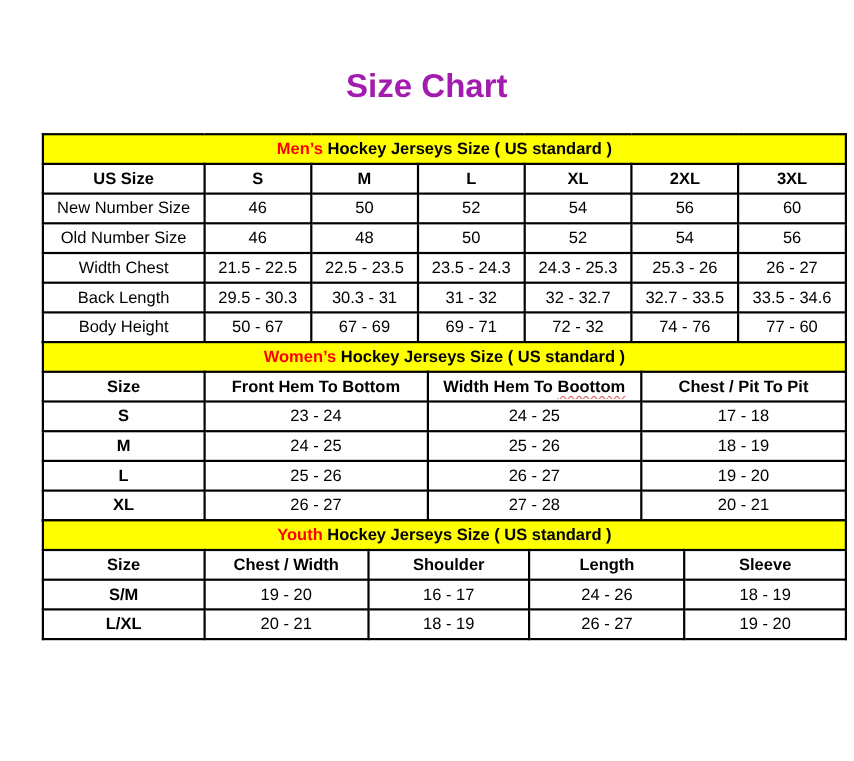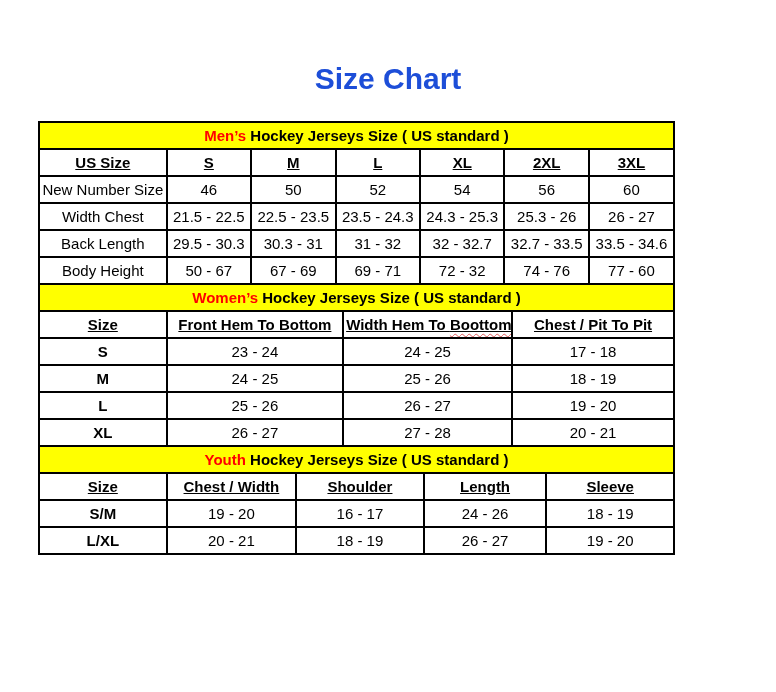--- a/index.html
+++ b/index.html
@@ -2,38 +2,38 @@
 <html><head>
 <meta charset="utf-8">
 <style>
   html,body{margin:0;padding:0;}
   body{
     width:776px;height:692px;background:#ffffff;overflow:hidden;position:relative;
     font-family:"Liberation Sans", sans-serif;color:#000000;
   }
   .title{
     position:absolute;top:62px;left:0;width:776px;text-align:center;
-    font-size:30px;font-weight:bold;color:#1d4ed8;letter-spacing:0px;
+    font-size:30px;font-weight:bold;color:#a21caf;letter-spacing:0px;
   }
   .chart{
-    position:absolute;top:121px;left:38px;width:637px;
+    position:absolute;top:121px;left:38px;width:732px;
   }
   table.sz{
     width:100%;border-collapse:collapse;table-layout:fixed;
   }
   table.sz + table.sz{margin-top:-2px;}
   table.sz td, table.sz th{
     border:2px solid #000000;text-align:center;vertical-align:middle;
     font-size:15px;padding:4px 2px;overflow:hidden;white-space:nowrap;
   }
   td.banner{
     background:#ffff00;font-size:17px;font-weight:bold;padding:7px 2px;
   }
   td.banner .hl{color:#ff0000;}
-  th.colhead{font-weight:bold;text-decoration:underline;}
+  th.colhead{font-weight:bold;}
   td.lbl{font-weight:normal;}
   table.boldlbl td.lbl{font-weight:bold;}
   .wavy{
     text-decoration-line:underline;
     text-decoration-style:wavy;
     text-decoration-color:#e05c5c;
     text-decoration-thickness:1px;
     text-underline-offset:3px;
   }
 </style>
@@ -68,20 +68,29 @@
       <th class="colhead">3XL</th>
     </tr>
     <tr>
       <td class="lbl">New Number Size</td>
       <td>46</td>
       <td>50</td>
       <td>52</td>
       <td>54</td>
       <td>56</td>
       <td>60</td>
+    </tr>
+    <tr>
+      <td class="lbl">Old Number Size</td>
+      <td>46</td>
+      <td>48</td>
+      <td>50</td>
+      <td>52</td>
+      <td>54</td>
+      <td>56</td>
     </tr>
     <tr>
       <td class="lbl">Width Chest</td>
       <td>21.5 - 22.5</td>
       <td>22.5 - 23.5</td>
       <td>23.5 - 24.3</td>
       <td>24.3 - 25.3</td>
       <td>25.3 - 26</td>
       <td>26 - 27</td>
     </tr>

